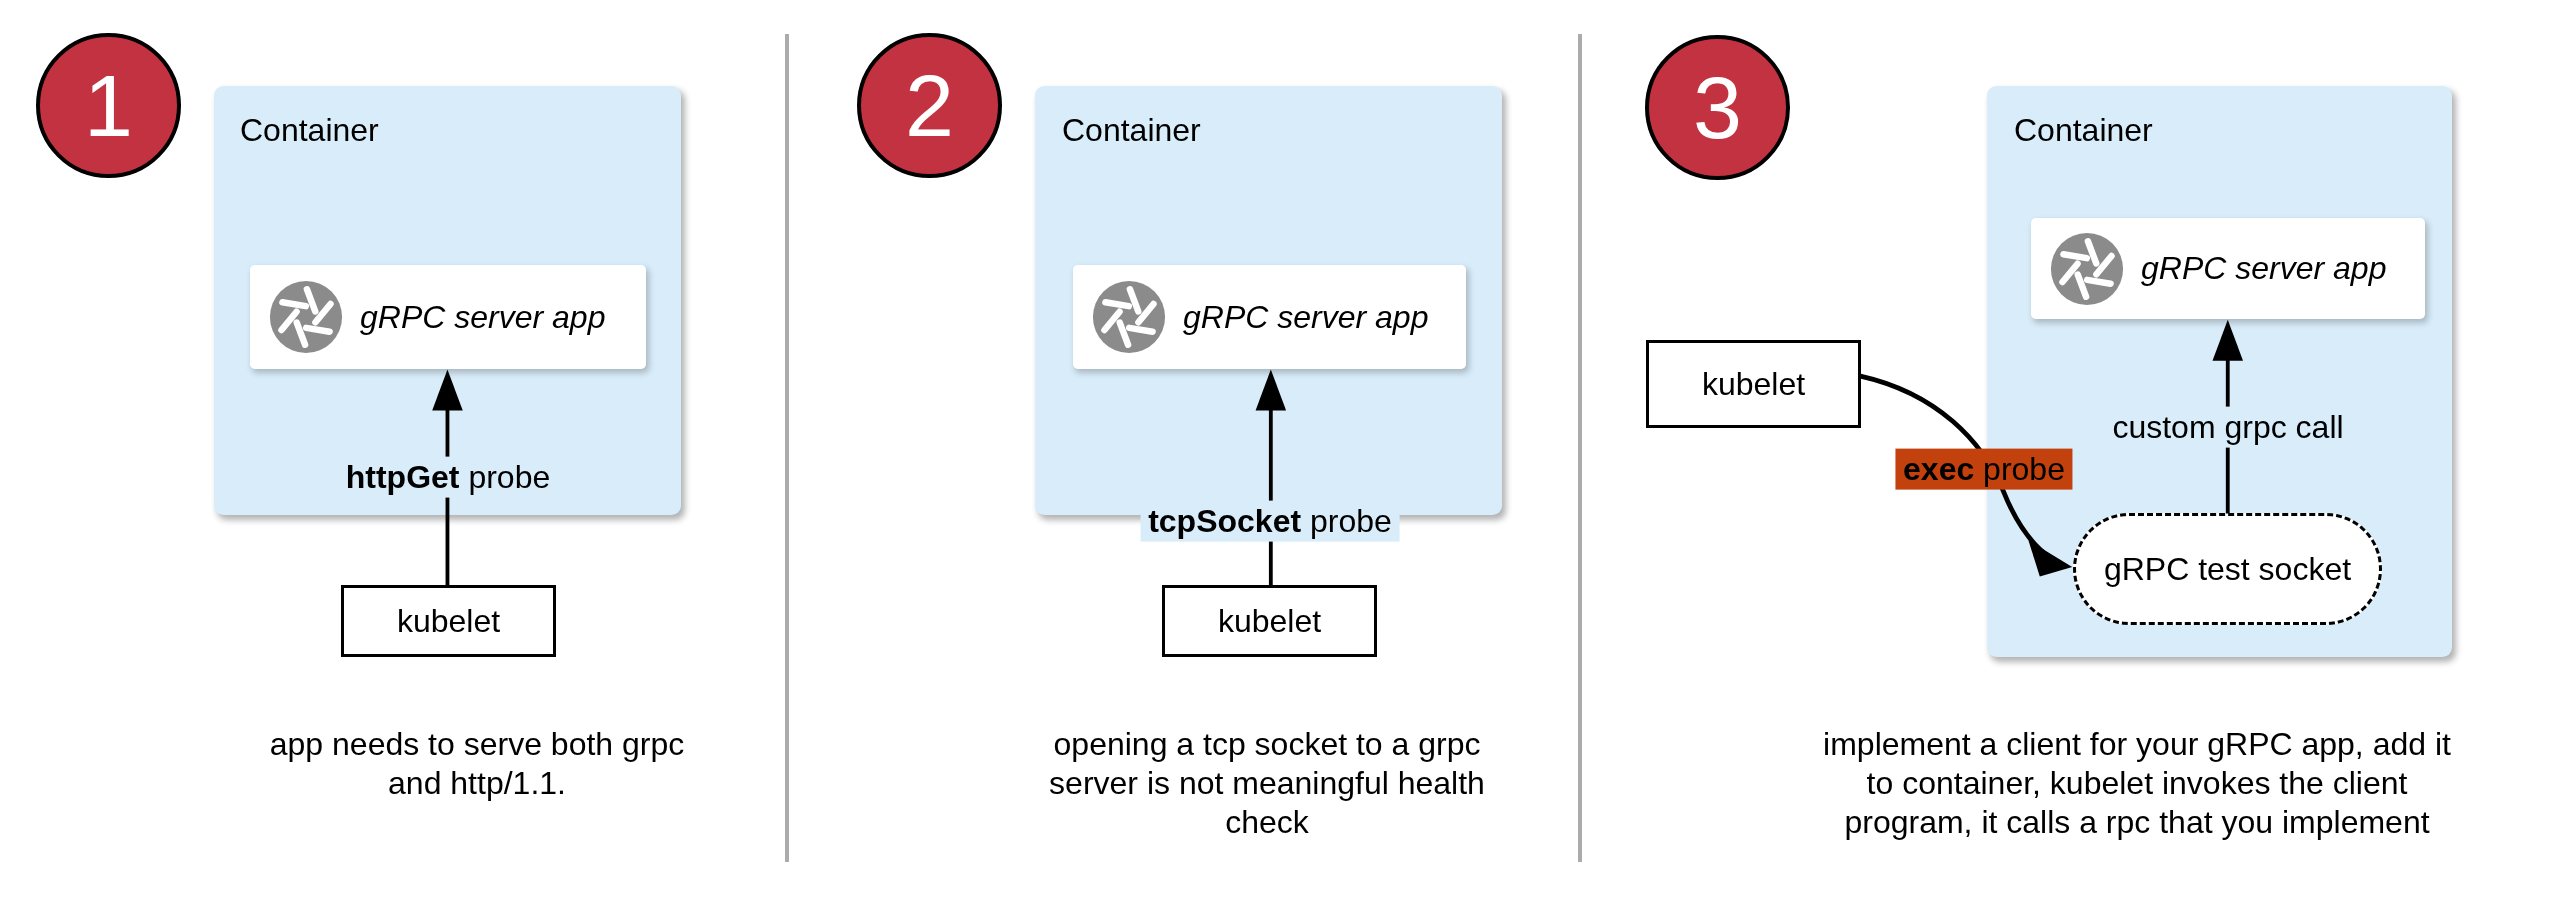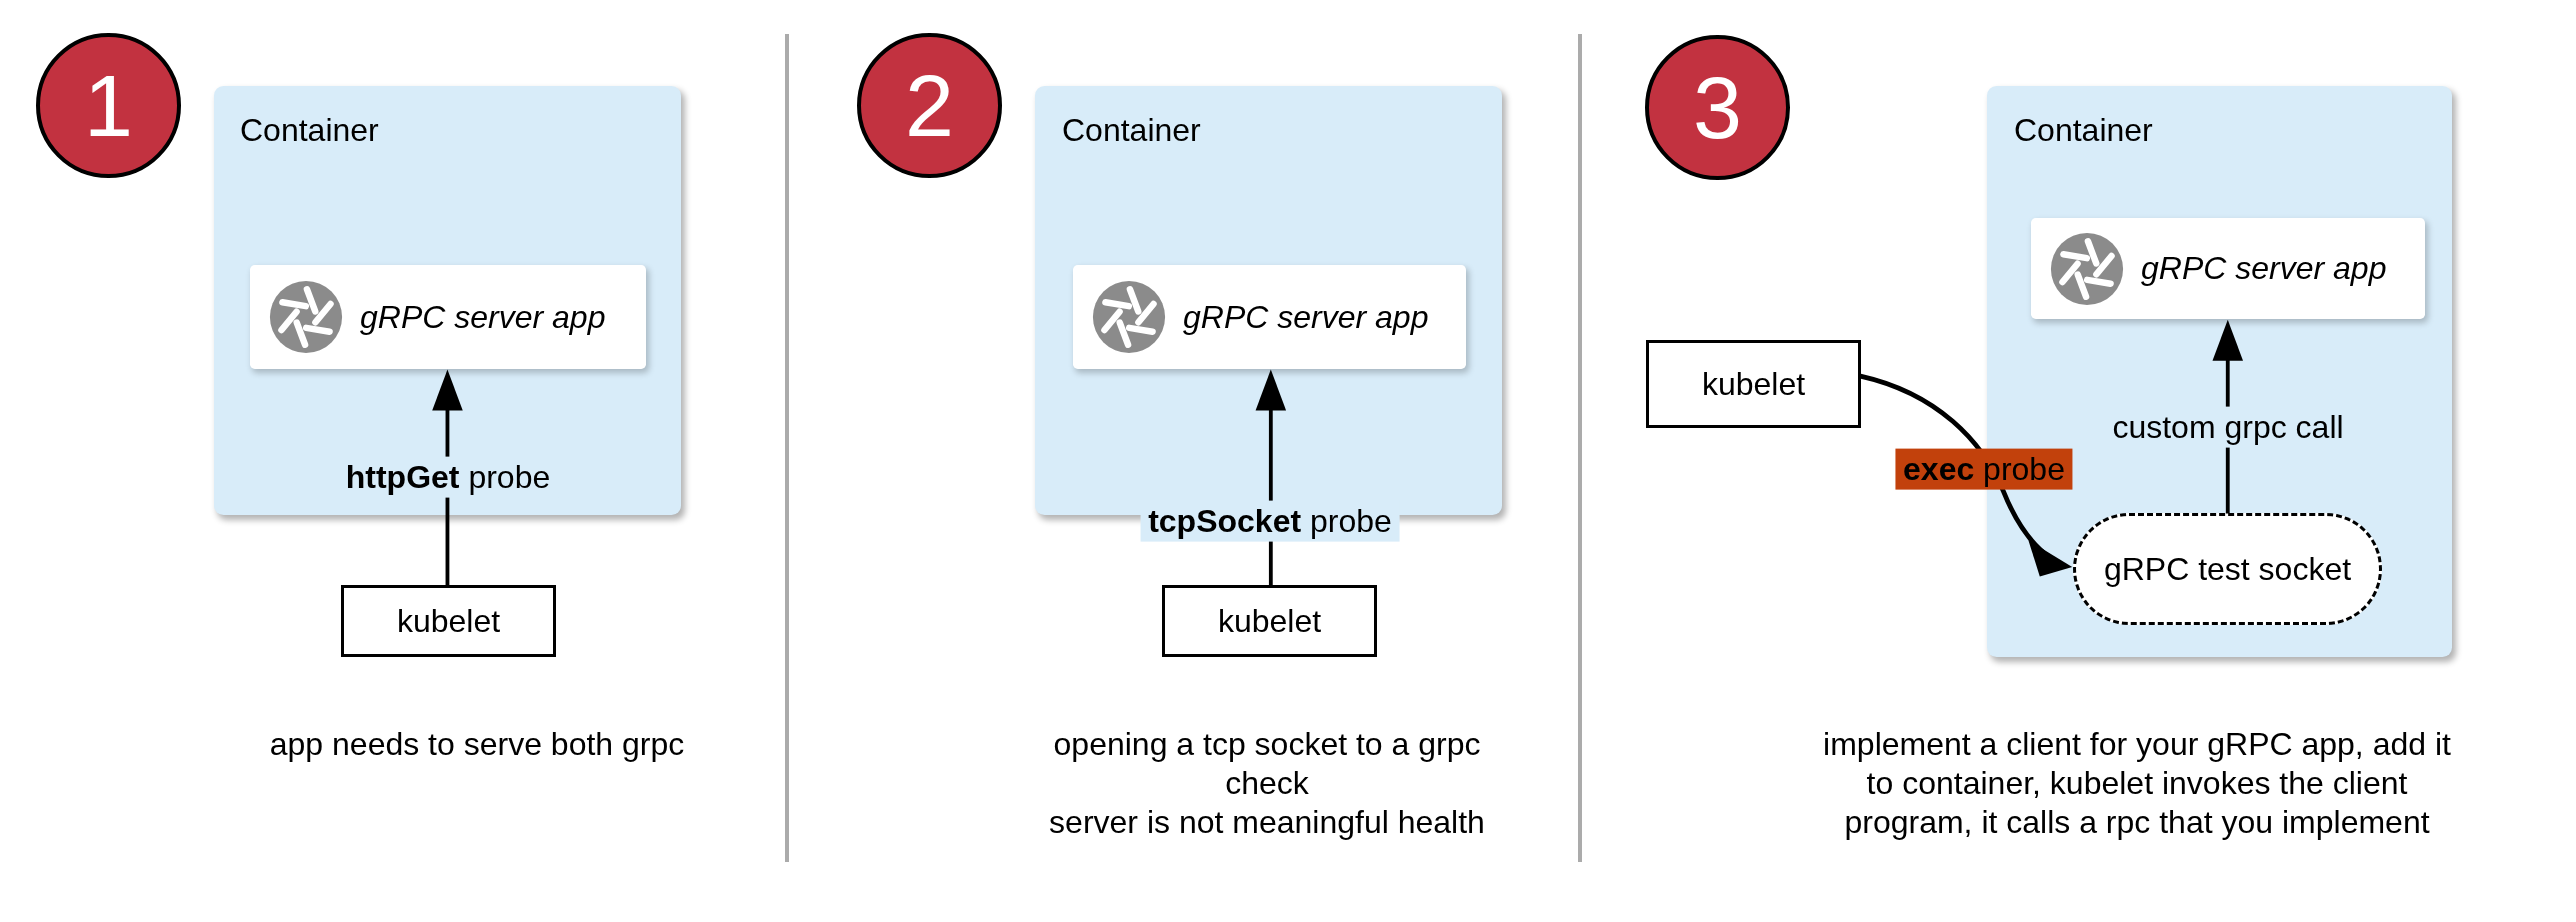--- a/index.html
+++ b/index.html
@@ -94,20 +94,21 @@
     <div class="abs kubeletBox" style="left:341px;top:585px;width:215px;height:72px;">
       <span>kubelet</span>
     </div>
 
     <div class="abs probeLabel bg-blue lbl-z" style="left:448px;top:477px;">
       <b>httpGet</b><span> probe</span>
     </div>
 
     <div class="abs caption" style="left:143px;top:725px;">
       <div>app needs to serve both grpc</div>
+      <div>and http/1.1.</div>
     </div>
   </div>
 
   <div class="abs divider" style="left:785px;top:34px;height:828px;"></div>
 
   <div>
     <div class="abs badge" style="left:857px;top:33px;">
       <span>2</span>
     </div>
 
@@ -134,22 +135,22 @@
     <div class="abs kubeletBox" style="left:1162px;top:585px;width:215px;height:72px;">
       <span>kubelet</span>
     </div>
 
     <div class="abs probeLabel bg-blue lbl-z" style="left:1270px;top:477px;margin-top:44px;">
       <b>tcpSocket</b><span> probe</span>
     </div>
 
     <div class="abs caption" style="left:933px;top:725px;">
       <div>opening a tcp socket to a grpc</div>
+      <div>server is not meaningful health</div>
       <div>check</div>
-      <div>server is not meaningful health</div>
     </div>
   </div>
 
   <div class="abs divider" style="left:1578px;top:34px;height:828px;"></div>
 
   <div>
     <div class="abs badge" style="left:1645px;top:35px;">
       <span>3</span>
     </div>
 

